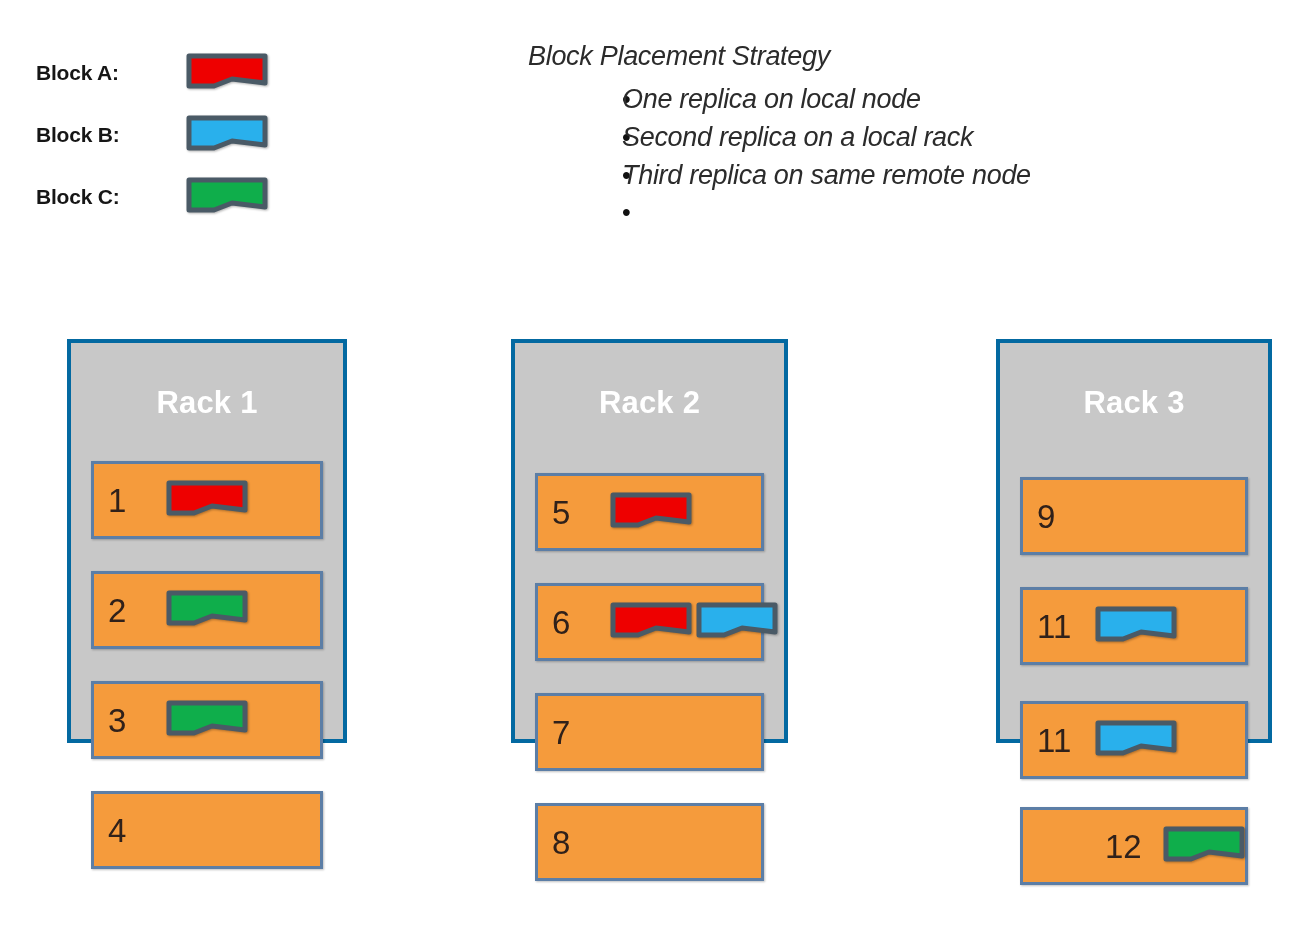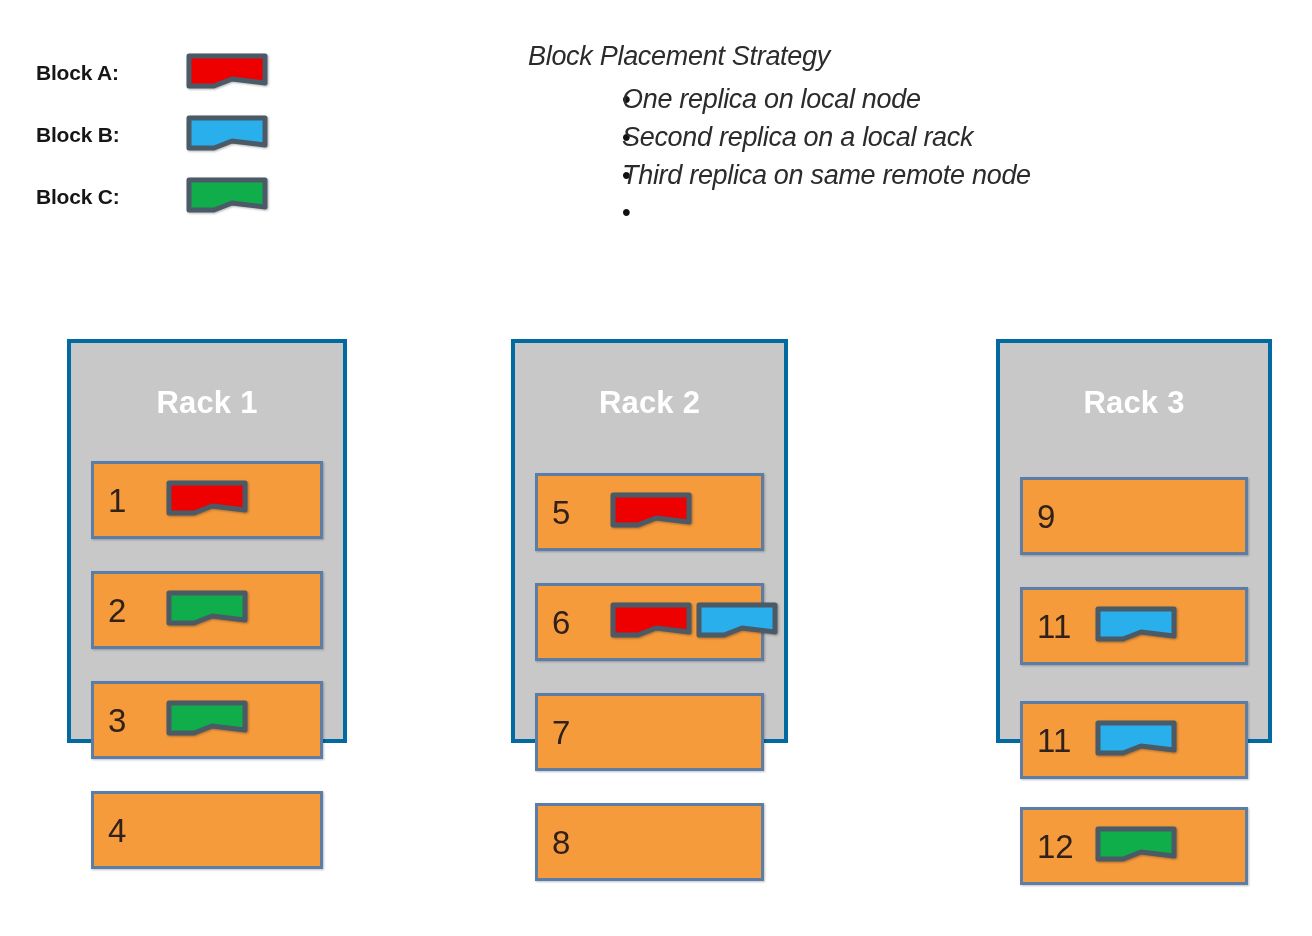--- a/index.html
+++ b/index.html
@@ -287,21 +287,21 @@
 
     <div class="node" style="top:358px;">
       <span class="node-num">11</span>
       <span class="node-blocks">
         <svg class="blk" width="82" height="40" viewBox="0 0 82 40">
           <polygon points="3,3 79,3 79,30 46,26 28,33 3,33" fill="#29b0ec" stroke="#4a5a66" stroke-width="5" stroke-linejoin="round"></polygon>
         </svg>
       </span>
     </div>
 
-    <div class="node" style="top:464px;">
+    <div class="node" style="top:464px;justify-content:flex-end;">
       <span class="node-num">12</span>
       <span class="node-blocks">
         <svg class="blk" width="82" height="40" viewBox="0 0 82 40">
           <polygon points="3,3 79,3 79,30 46,26 28,33 3,33" fill="#0fae4b" stroke="#4a5a66" stroke-width="5" stroke-linejoin="round"></polygon>
         </svg>
       </span>
     </div>
   </div>
 
 </div>

